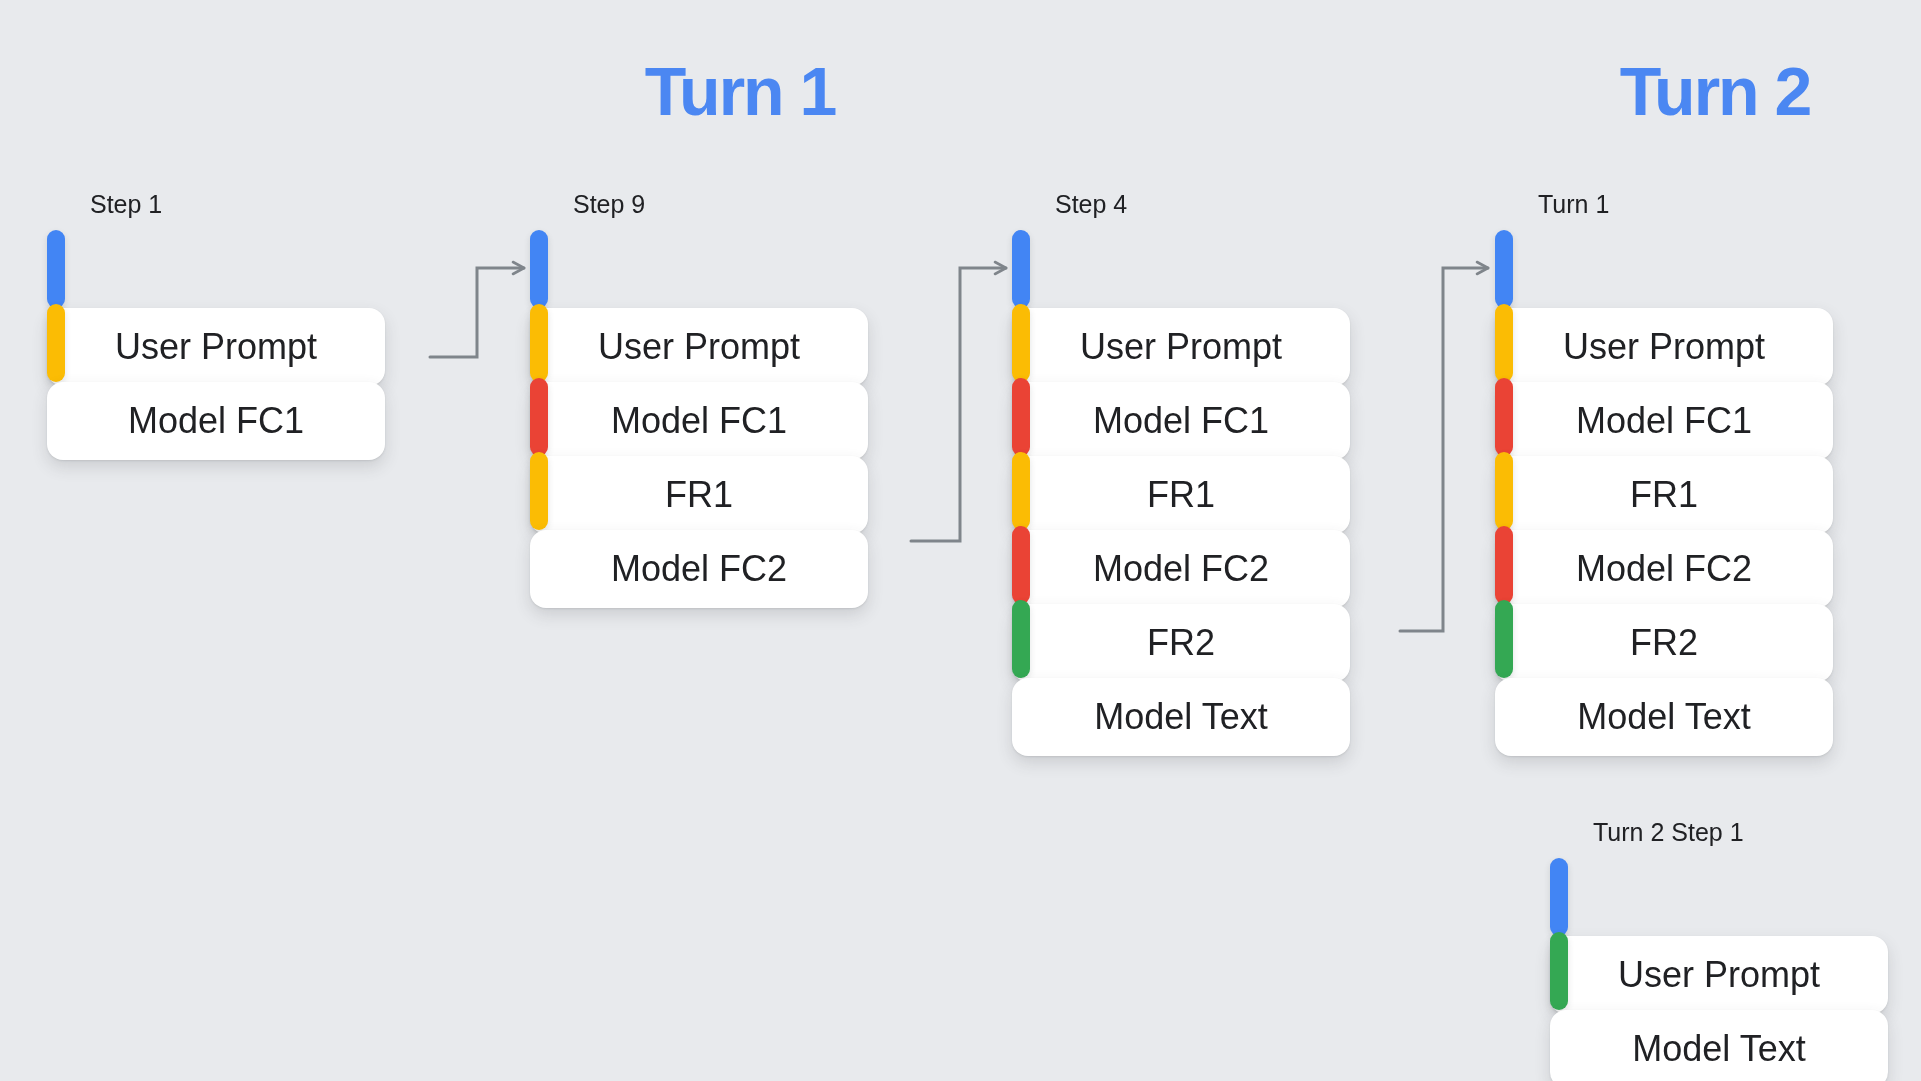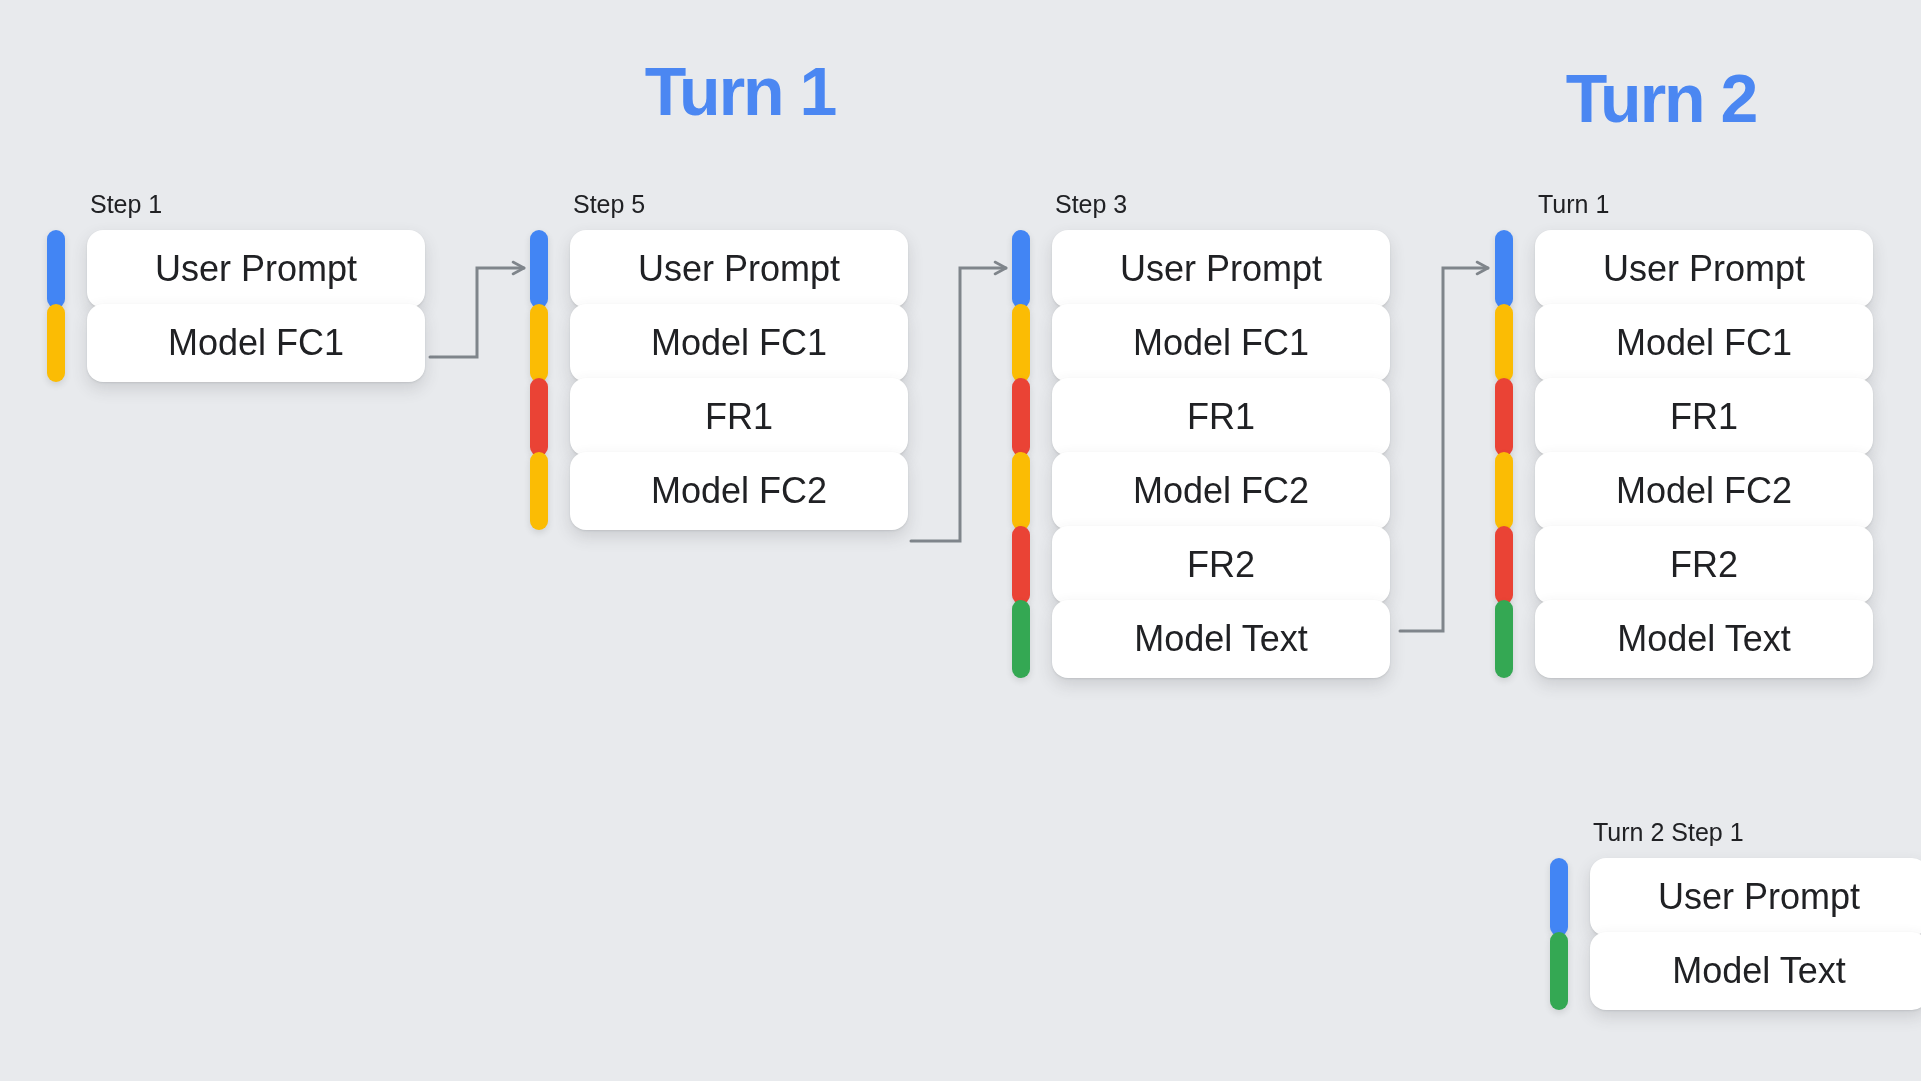--- a/index.html
+++ b/index.html
@@ -24,21 +24,21 @@
   }
   .group { position: absolute; }
   .group-label {
     font-size: 25px;
     height: 28px;
     line-height: 28px;
     margin: 0 0 12px 43px;
     white-space: nowrap;
   }
   .rows { display: flex; flex-direction: column; gap: 12px; }
-  .row { display: flex; height: 62px; }
+  .row { display: flex; height: 62px; flex-direction: column; }
   .bar {
     width: 18px;
     height: 78px;
     border-radius: 9px;
     margin-right: 22px;
     box-shadow: 0 3px 6px rgba(60,64,67,0.15);
     flex: none;
   }
   .card {
     width: 338px;
@@ -60,21 +60,21 @@
     pointer-events: none;
   }
   .arrow-layer .flow { stroke: var(--c-arrow, #7f858b); }
 </style>
 </head>
 <body>
 
 <div class="canvas">
 
   <div class="big-title" style="left:740px;">Turn 1</div>
-  <div class="big-title" style="left:1661px;margin-top:7px;">Turn 2</div>
+  <div class="big-title" style="left:1715px;">Turn 2</div>
 
   <svg class="arrow-layer" viewBox="0 0 1921 1081">
     <defs>
       <marker id="arrowhead" markerWidth="18" markerHeight="18" refX="14" refY="8" orient="auto" markerUnits="userSpaceOnUse">
         <path class="flow" d="M3,2 L14,8 L3,14" fill="none" stroke-width="2.6" stroke-linecap="round" stroke-linejoin="round"></path>
       </marker>
     </defs>
     <g fill="none" class="flow" stroke-width="3" stroke-linecap="round">
       <polyline fill="none" marker-end="url(#arrowhead)" points="430,357 477,357 477,268 524,268"></polyline>
       <polyline fill="none" marker-end="url(#arrowhead)" points="911,541 960,541 960,268 1006,268"></polyline>
@@ -94,21 +94,21 @@
       <div class="row">
         <span class="bar" style="background-color: rgb(251, 188, 4);"></span>
         <div class="card">
             <span class="card-text">Model FC1</span>
           </div>
       </div>
     </div>
   </div>
 
   <div class="group" style="left:530px; top:190px;">
-    <div class="group-label">Step 5</div>
+    <div class="group-label">Step 9</div>
     <div class="rows">
       <div class="row">
         <span class="bar" style="background-color: rgb(66, 133, 244);"></span>
         <div class="card">
             <span class="card-text">User Prompt</span>
           </div>
       </div>
       <div class="row">
         <span class="bar" style="background-color: rgb(251, 188, 4);"></span>
         <div class="card">
@@ -124,21 +124,21 @@
       <div class="row">
         <span class="bar" style="background-color: rgb(251, 188, 4);"></span>
         <div class="card">
             <span class="card-text">Model FC2</span>
           </div>
       </div>
     </div>
   </div>
 
   <div class="group" style="left:1012px; top:190px;">
-    <div class="group-label">Step 3</div>
+    <div class="group-label">Step 4</div>
     <div class="rows">
       <div class="row">
         <span class="bar" style="background-color: rgb(66, 133, 244);"></span>
         <div class="card">
             <span class="card-text">User Prompt</span>
           </div>
       </div>
       <div class="row">
         <span class="bar" style="background-color: rgb(251, 188, 4);"></span>
         <div class="card">

